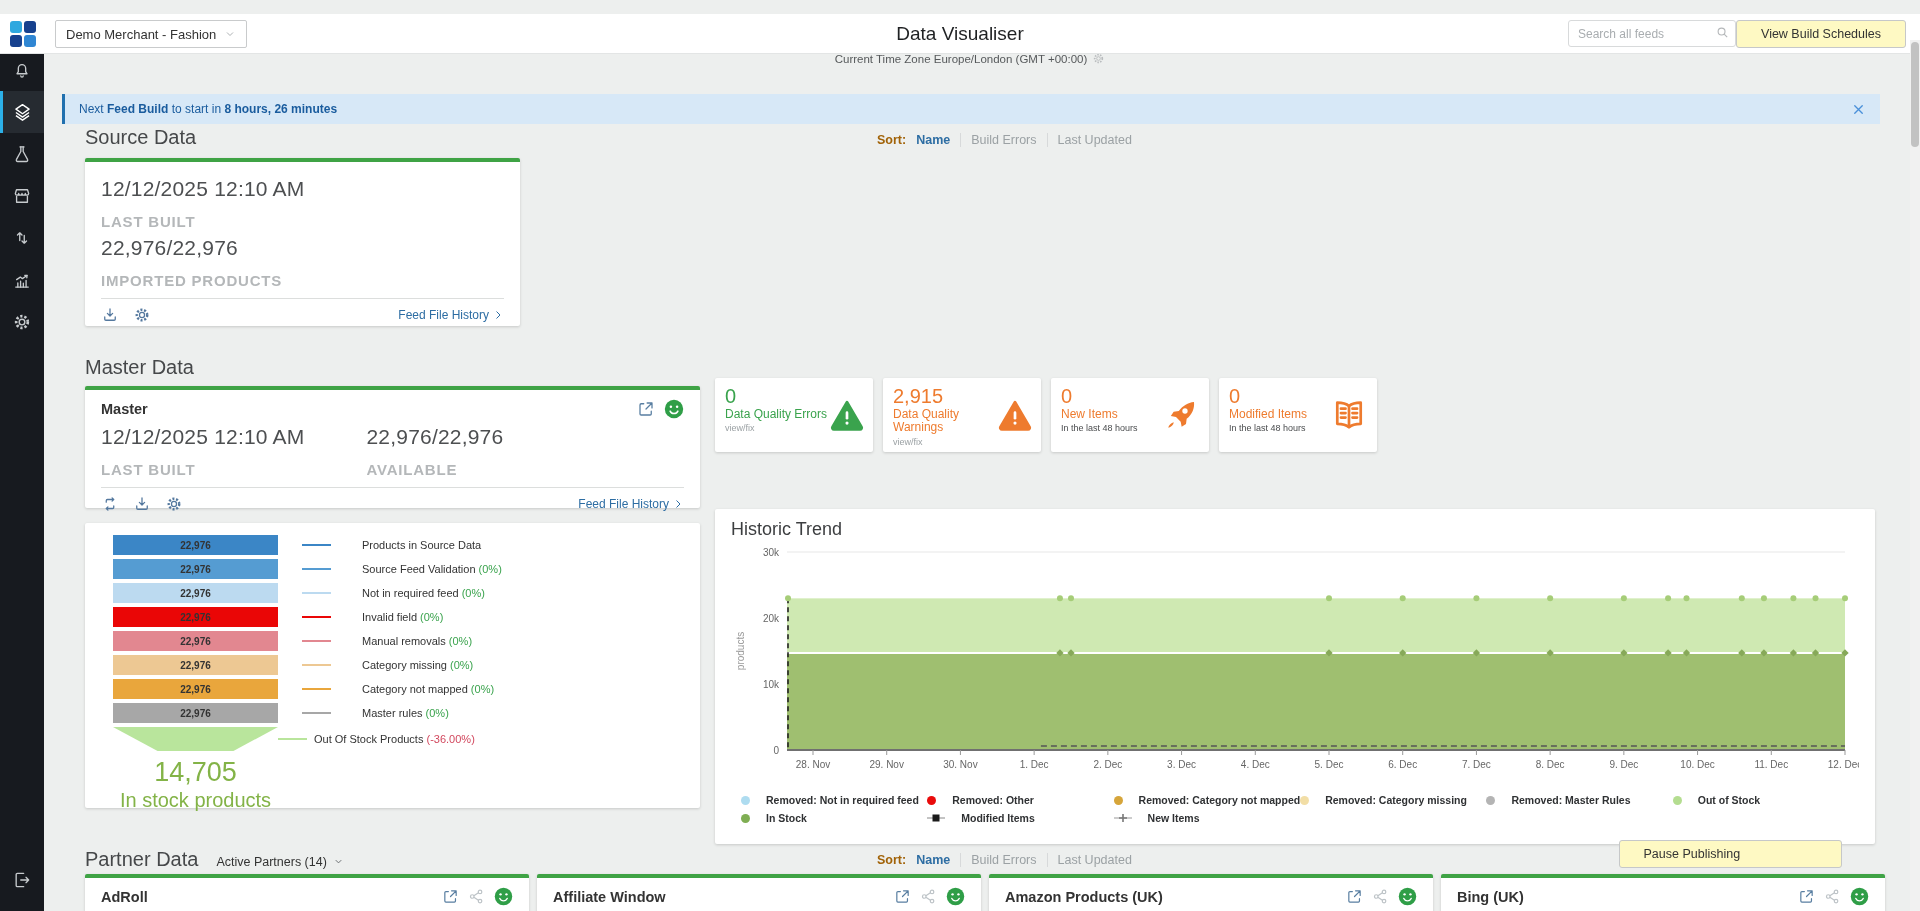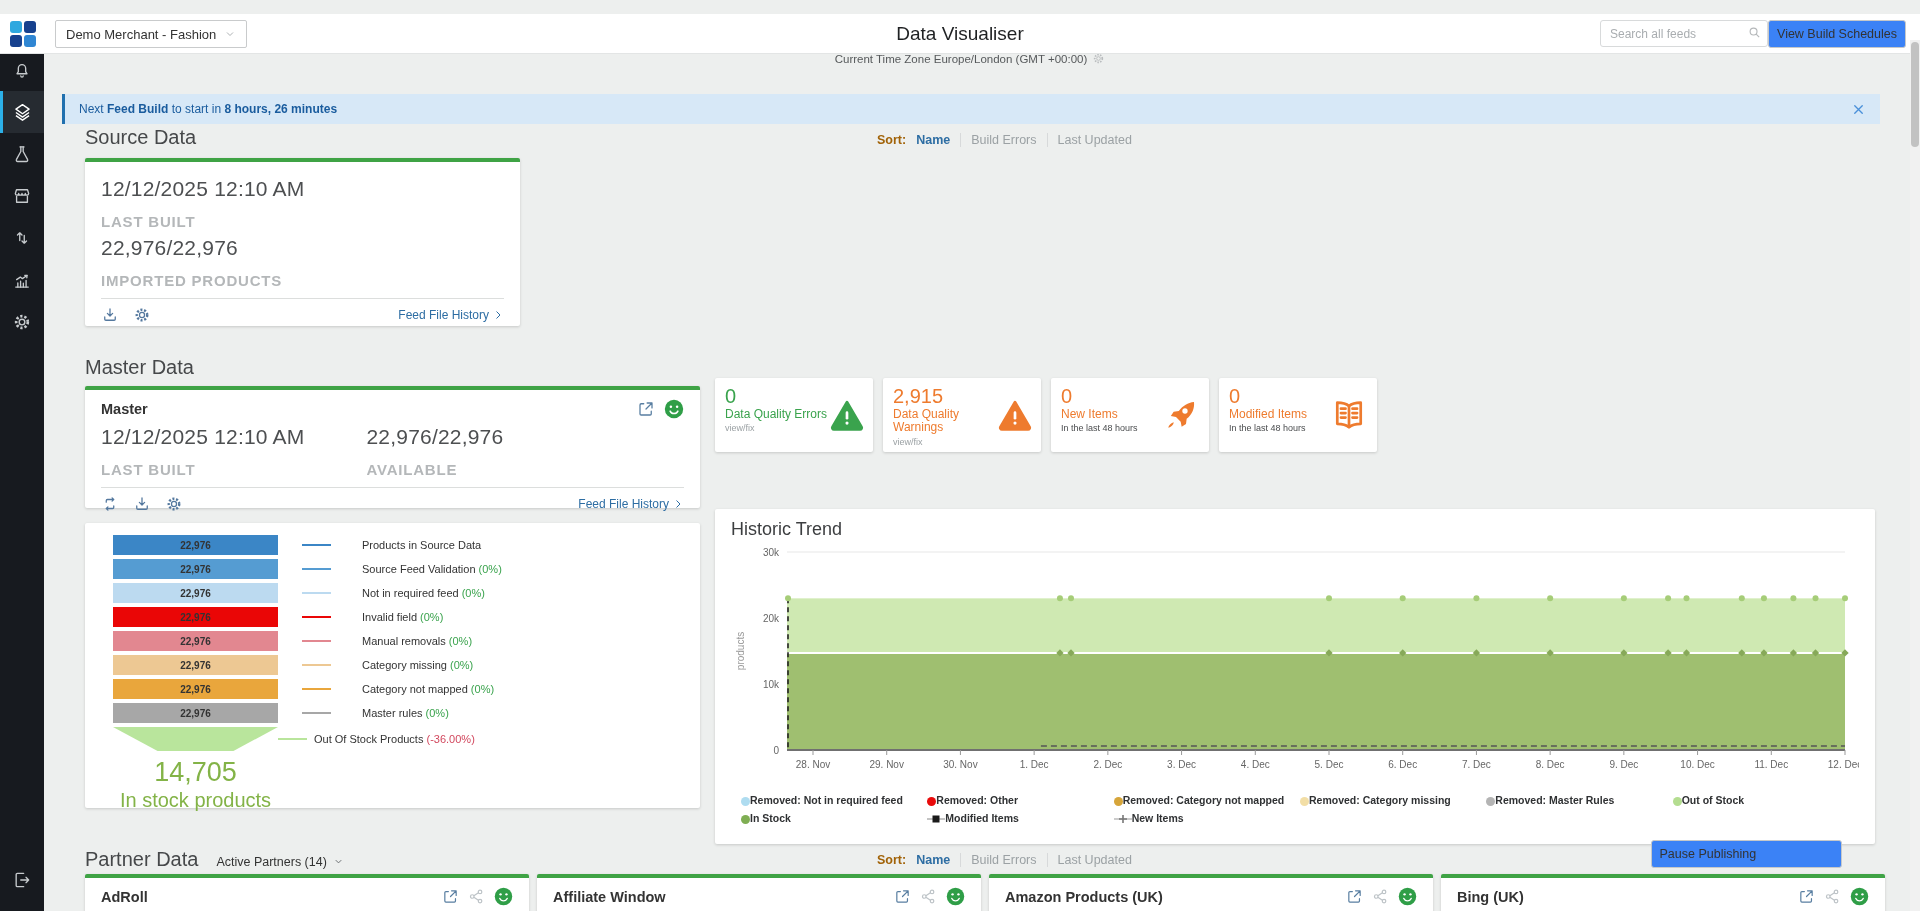--- a/index.html
+++ b/index.html
@@ -11,21 +11,21 @@
   .logo span { border-radius:3px; }
   .logo .c1 { background:#2fa8df; } .logo .c2 { background:#17418e; }
   .logo .c3 { background:#17418e; } .logo .c4 { background:#2f86d3; }
   .merchant-select { position:absolute; left:55px; top:6px; width:192px; height:28px; border:1px solid #c9cbcc; border-radius:2px; background:#fff; display:flex; align-items:center; justify-content:space-between; padding:0 10px; font-size:13px; color:#333; cursor:pointer; }
   .page-title { position:absolute; left:50%; transform:translateX(-50%); top:9px; font-size:19px; font-weight:500; color:#1f2123; }
   .topbar-right { position:absolute; right:14px; top:6px; display:flex; align-items:flex-start; }
   .search-box { position:relative; width:168px; height:27px; }
   .search-box input { width:100%; height:100%; border:1px solid #d8dadb; border-radius:3px; padding:0 26px 0 9px; font-size:12px; color:#333; font-family:"Liberation Sans",sans-serif; outline:none; }
   .search-box input::placeholder { color:#a9adb0; }
   .search-box .s-ic { position:absolute; right:6px; top:5px; }
-  .btn { height:28px; border:1px solid #c6c8c9; border-radius:3px; background:#3b82f6; font-size:12.5px; color:#333; padding:0 8px; display:flex; align-items:center; gap:7px; cursor:pointer; font-family:"Liberation Sans",sans-serif; }
+  .btn { height:28px; border:1px solid #c6c8c9; border-radius:3px; background:#fef9c3; font-size:12.5px; color:#333; padding:0 24px; display:flex; align-items:center; gap:7px; cursor:pointer; font-family:"Liberation Sans",sans-serif; }
 
   
   .sidebar { position:absolute; left:0; top:40px; width:44px; height:871px; background:#171a1f; z-index:15; display:flex; flex-direction:column; align-items:stretch; padding-top:9px; }
   .side-item { height:42px; display:flex; align-items:center; justify-content:center; color:#c7cbce; cursor:pointer; position:relative; }
   .side-item.active { background:#262b31; color:#fff; }
   .side-item.active::before { content:""; position:absolute; left:0; top:0; bottom:0; width:3px; background:#2cb0e8; }
   .side-bottom { position:absolute; bottom:10px; left:0; width:44px; height:42px; display:flex; align-items:center; justify-content:center; color:#c7cbce; cursor:pointer; }
 
   
   .content { position:absolute; left:44px; top:48px; width:1852px; height:871px; }
@@ -79,21 +79,21 @@
   .f-exit .f-line { align-self:center; }
   .f-total { width:221px; margin-left:-28px; text-align:center; margin-top:4px; }
   .f-total .n { font-size:27px; color:#83b347; }
   .f-total .t { font-size:20px; color:#83b347; margin-top:1px; }
 
   
   .trend-card { left:671px; top:425px; width:1160px; height:335px; background:#fff; position:absolute; border-radius:2px; box-shadow:0 1px 3px rgba(0,0,0,.16); padding:10px 16px;margin-top:36px; }
   .trend-title { font-size:18px; color:#3c3e40; font-weight:400; }
   .trend-svg { width:1128px; height:252px; display:block; }
   .trend-legend { display:grid; grid-template-columns:repeat(6,1fr); row-gap:6px; margin-top:2px; padding-left:10px; }
-  .lg-item { display:flex; align-items:flex-end; gap:0; cursor:pointer; }
+  .lg-item { display:flex; align-items:center; gap:16px; cursor:pointer; }
   .lg-dot { width:9px; height:9px; border-radius:50%; flex:0 0 auto; }
   .lg-svg { width:18px; height:10px; flex:0 0 auto; }
   .lg-txt { font-size:10.5px; font-weight:700; color:#2f3133; white-space:nowrap; }
 
   
   .partner-head { position:absolute; top:800px; left:41px; display:flex; align-items:center; gap:18px; }
   .active-partners { display:flex; align-items:center; gap:6px; font-size:12.5px; color:#333; cursor:pointer; margin-top:4px; }
   .partner-btns { position:absolute; top:792px; right:54px; display:flex; gap:10px;flex-direction:column; }
   .partner-cards { position:absolute; top:826px; left:41px; width:1801px; display:flex; gap:8px; }
   .p-card { width:444px; height:120px; background:#fff; border-top:4px solid #3fa345; border-radius:2px; box-shadow:0 1px 3px rgba(0,0,0,.16); padding:9px 16px; position:relative; }

